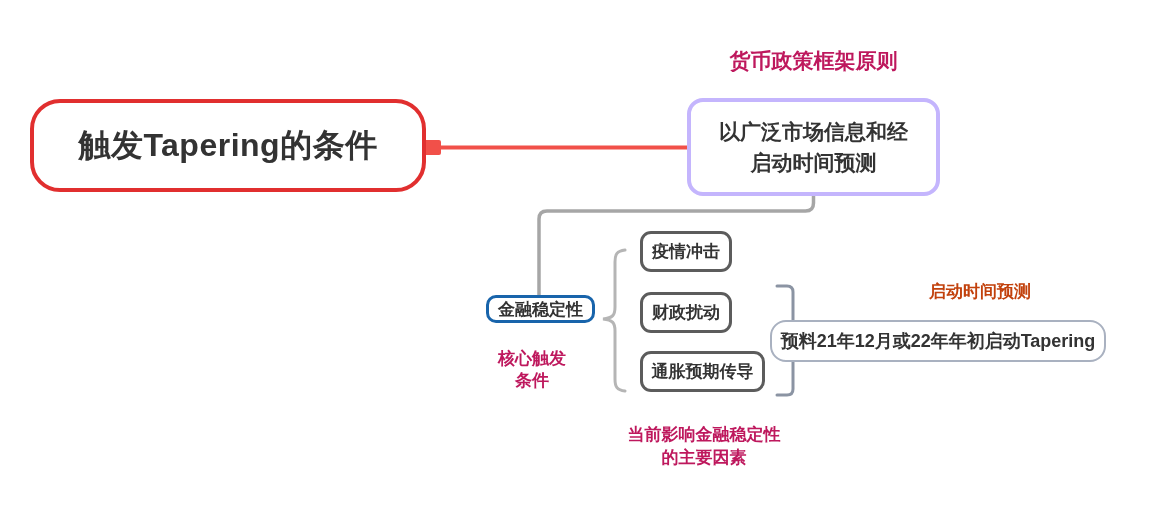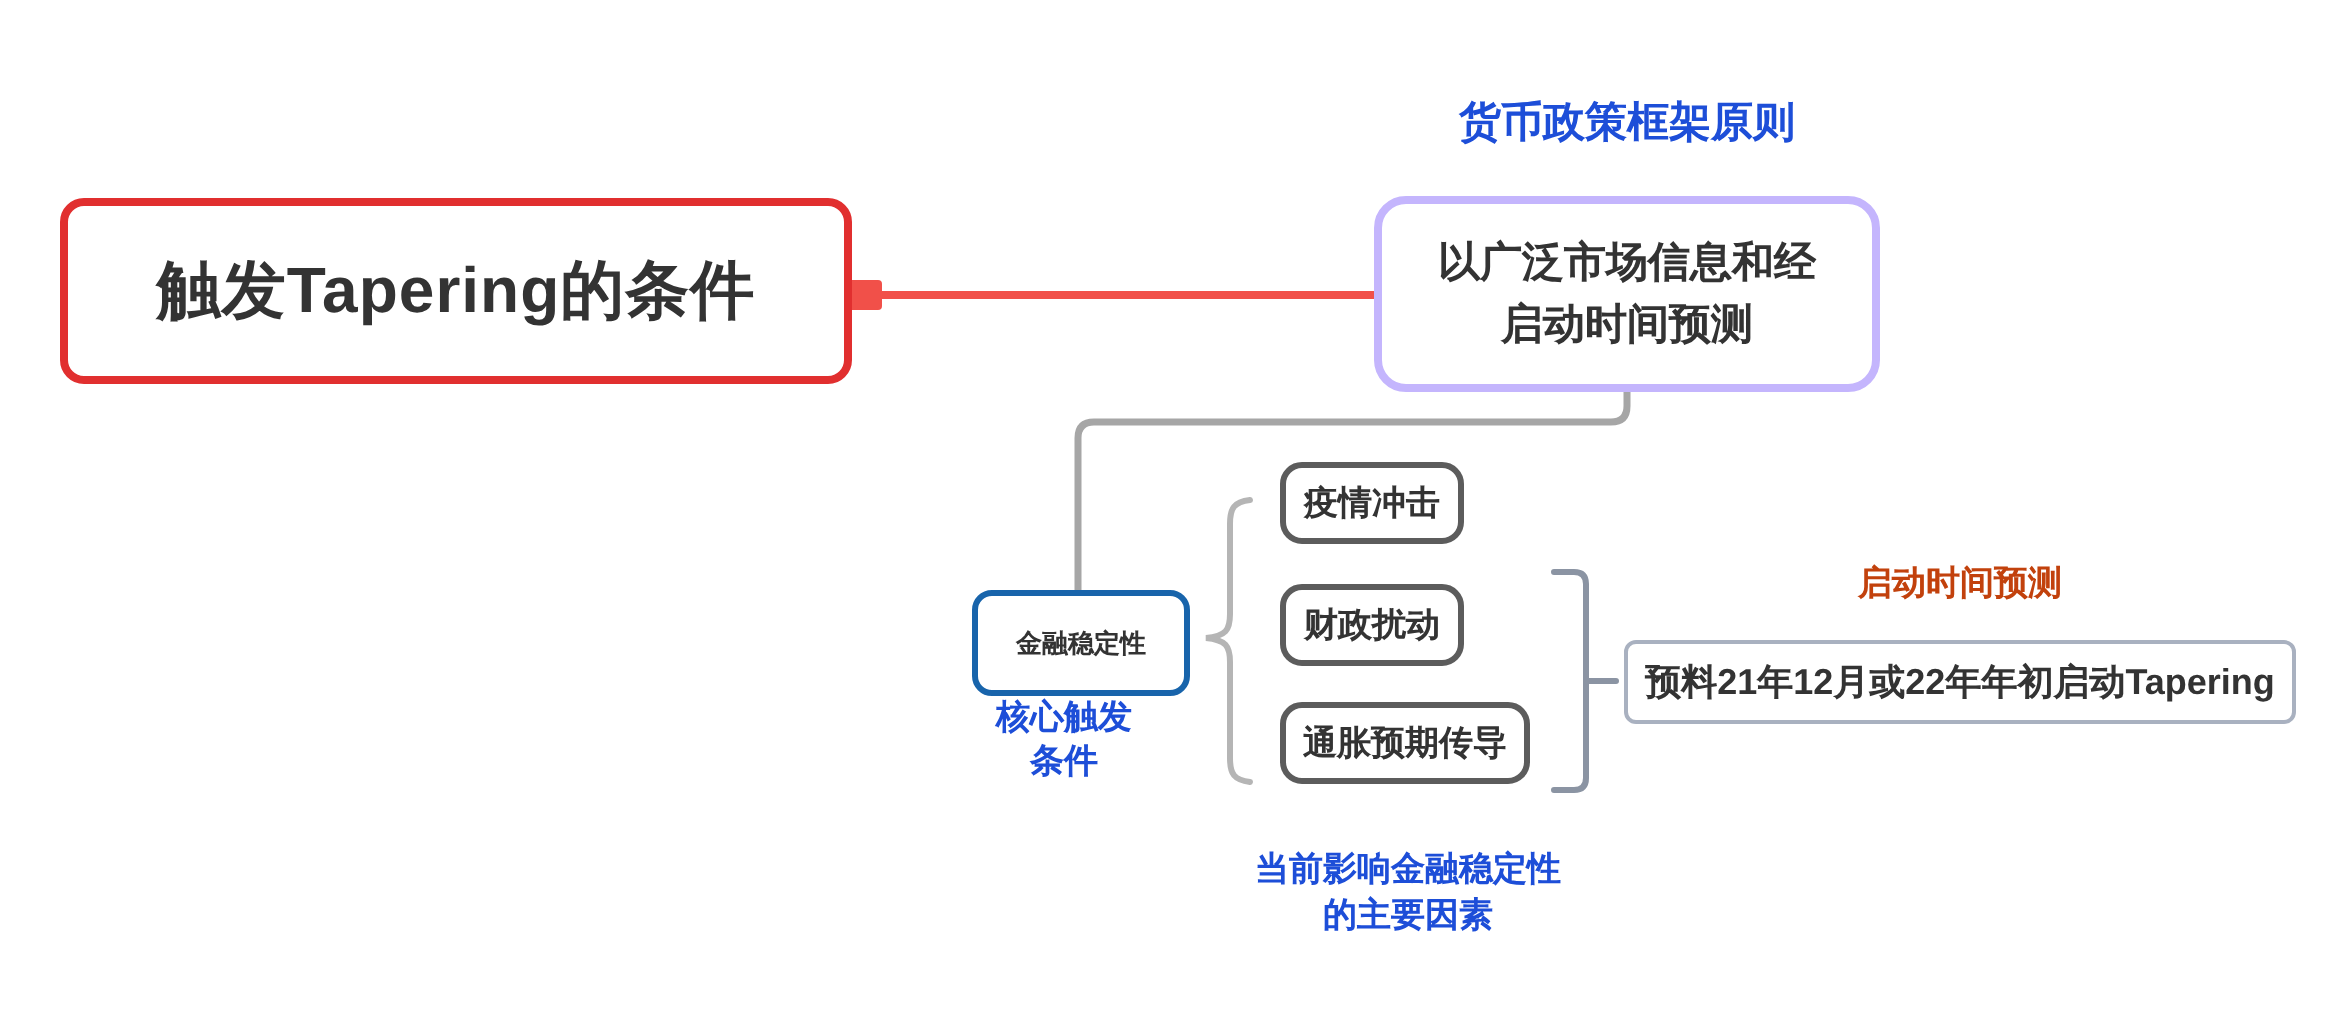--- a/index.html
+++ b/index.html
@@ -21,53 +21,53 @@
     justify-content: center;
     text-align: center;
     font-weight: bold;
     color: #333333;
     z-index: 2;
   }
   .floating-label {
     position: absolute;
     text-align: center;
     font-weight: bold;
-    color: #1d4ed8;
+    color: #be185d;
     z-index: 2;
   }
   #root-node {
     left: 30px; top: 99px; width: 396px; height: 93px;
-    border: 4px solid #e12f2f; border-radius: 12px;
+    border: 4px solid #e12f2f; border-radius: 30px;
     font-size: 32px; letter-spacing: 0.5px;
   }
   #policy-heading { left: 687px; top: 47px; width: 253px; font-size: 21px; }
   #policy-node {
     left: 687px; top: 98px; width: 253px; height: 98px;
     border: 4px solid #c4b5fd; border-radius: 16px;
     font-size: 21px; line-height: 31px; flex-direction: column;
   }
   #stability-node {
-    left: 486px; top: 295px; width: 109px; height: 53px;
+    left: 486px; top: 295px; width: 109px; height: 28px;
     border: 3px solid #1864ab; border-radius: 10px;
-    font-size: 13px;
+    font-size: 17px;
   }
   #stability-caption { left: 477px; top: 348px; width: 110px; font-size: 17px; line-height: 22px; }
   .factor-node {
     left: 640px; width: 92px; height: 41px;
     border: 3.5px solid #5c5c5c; border-radius: 11px;
     font-size: 17px;
   }
   #factor-0 { top: 231px; }
   #factor-1 { top: 292px; }
   #factor-2 { top: 351px; width: 125px; }
   #factors-caption { left: 604px; top: 423px; width: 200px; font-size: 17px; line-height: 23px; }
   #prediction-heading { left: 812px; top: 280px; width: 336px; font-size: 17px; color: #c2410c; }
   #prediction-node {
-    left: 812px; top: 320px; width: 336px; height: 42px;
-    border: 2.5px solid #a9b1c0; border-radius: 6px;
+    left: 770px; top: 320px; width: 336px; height: 42px;
+    border: 2.5px solid #a9b1c0; border-radius: 16px;
     font-size: 18px;
   }
   #connector-layer {
     position: absolute; left: 0; top: 0; width: 1173px; height: 514px;
     z-index: 1;
   }
 </style>
 </head>
 <body>
 

